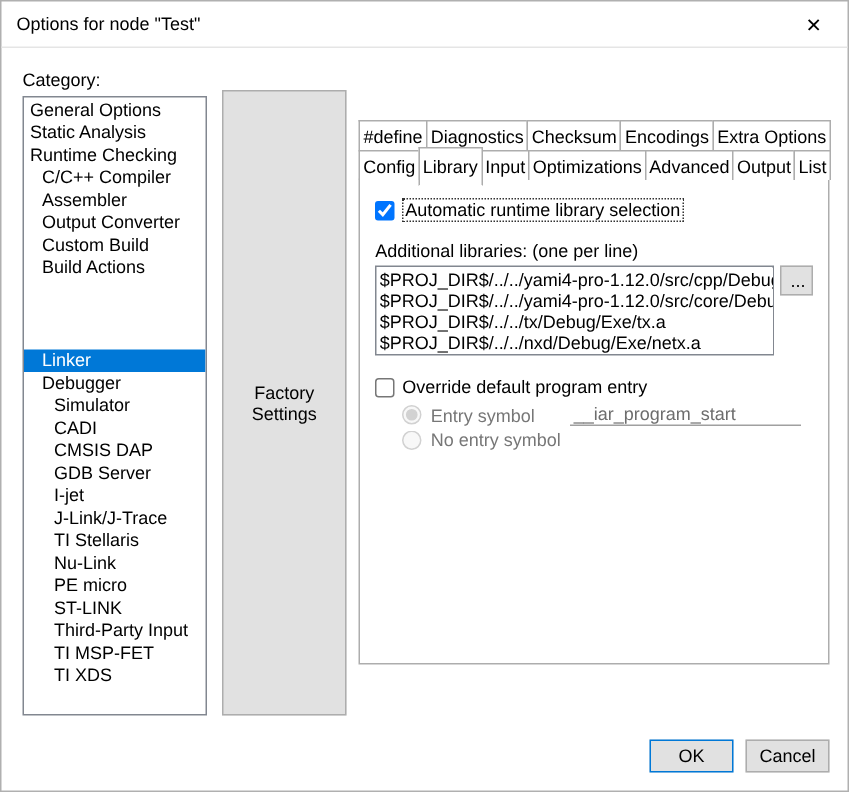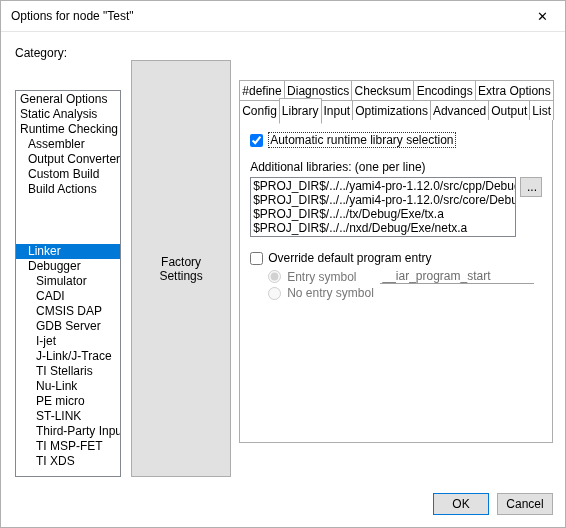--- a/index.html
+++ b/index.html
@@ -31,22 +31,21 @@
     font-size: 13px; font-family: Arial, sans-serif;
   }
   .body {
     flex: 1;
     display: flex;
     padding: 14px 12px 8px 14px;
     gap: 10px;
   }
   .left-col {
     display: flex; flex-direction: column;
-    width: 106px;
-    gap: 26px;
+    width: 123px;
   }
   .category-label { margin-bottom: 4px; }
   .category-list {
     flex: 1;
     border: 1px solid #828790;
     background: #fff;
     overflow: auto;
     padding: 1px 0;
   }
   .category-list .item {
@@ -188,20 +187,21 @@
     <div class="close">✕</div>
   </div>
 
   <div class="body">
     <div class="left-col">
       <div class="category-label">Category:</div>
       <div class="category-list" id="category-list">
           <div class="item indent0">General Options</div>
           <div class="item indent0">Static Analysis</div>
           <div class="item indent0">Runtime Checking</div>
+          <div class="item indent1">C/C++ Compiler</div>
           <div class="item indent1">Assembler</div>
           <div class="item indent1">Output Converter</div>
           <div class="item indent1">Custom Build</div>
           <div class="item indent1">Build Actions</div>
           <div class="item indent1 selected">Linker</div>
           <div class="item indent1">Debugger</div>
           <div class="item indent2">Simulator</div>
           <div class="item indent2">CADI</div>
           <div class="item indent2">CMSIS DAP</div>
           <div class="item indent2">GDB Server</div>

